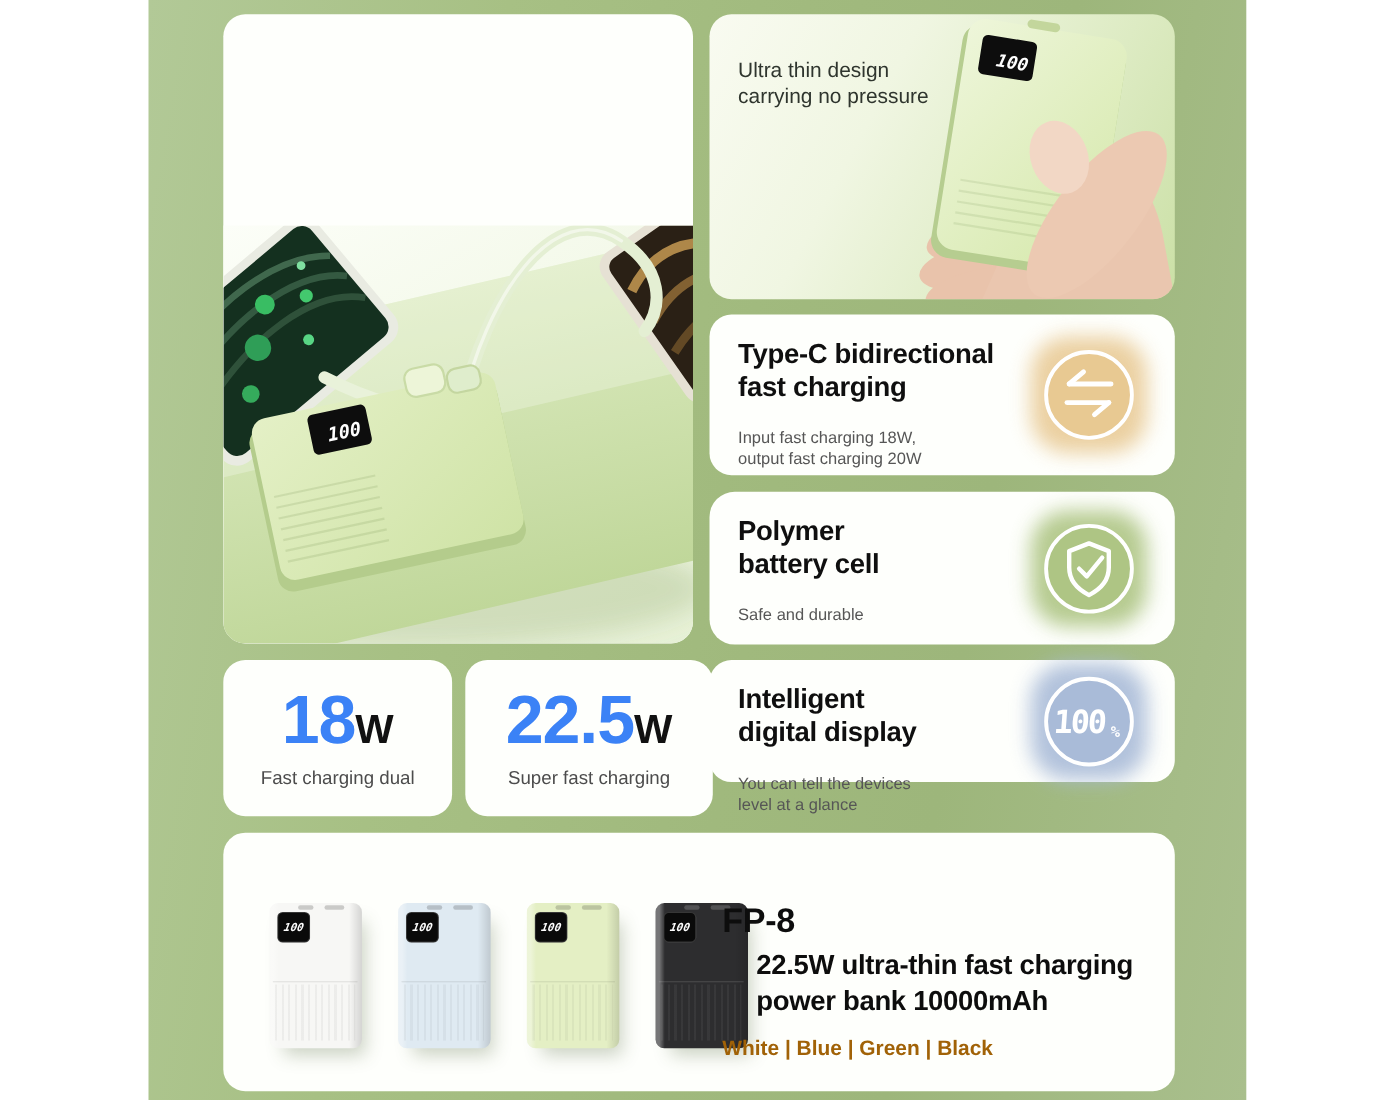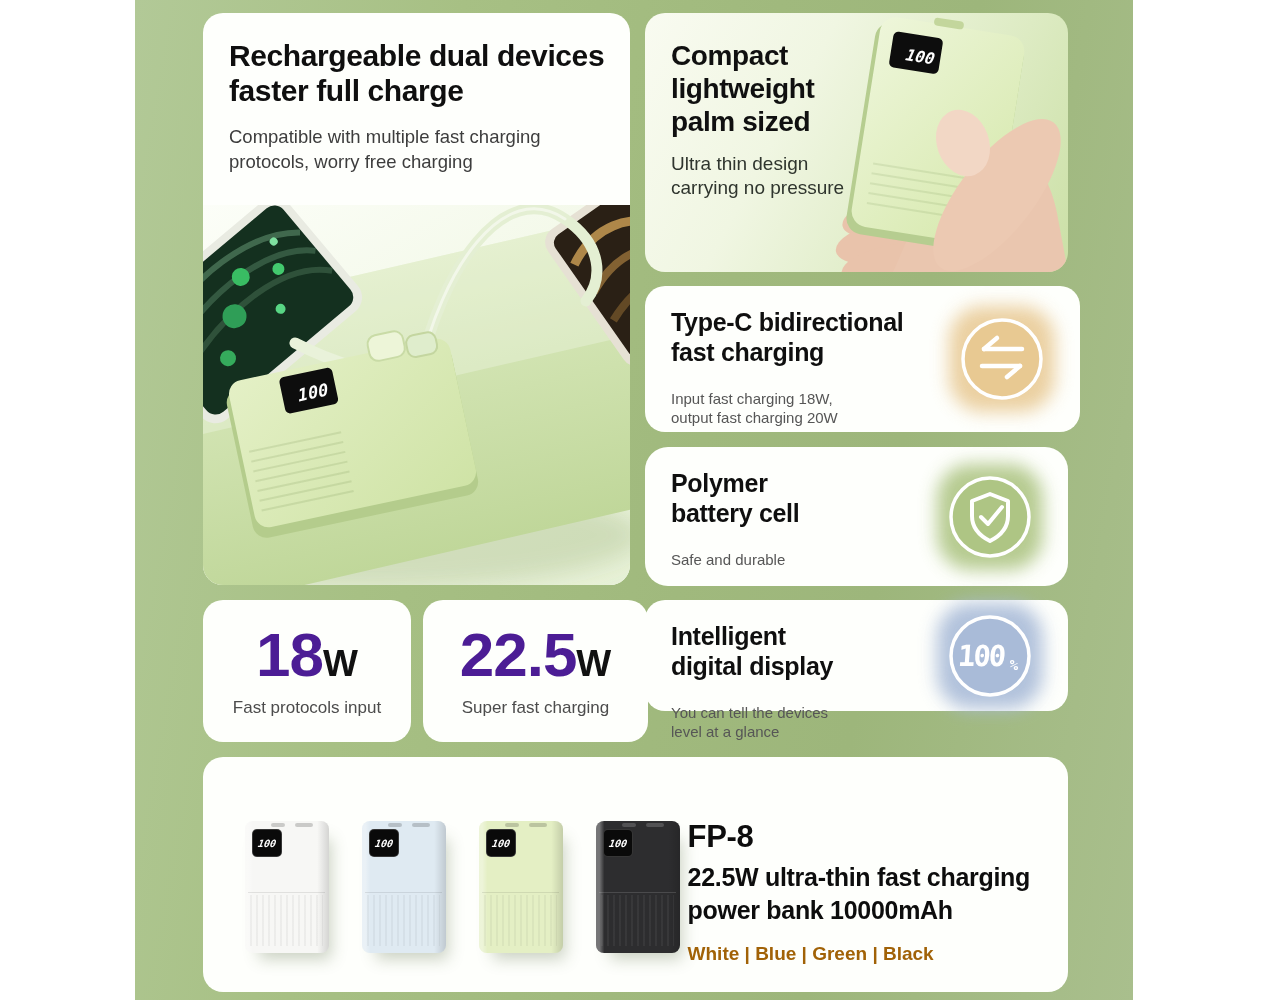--- a/index.html
+++ b/index.html
@@ -21,35 +21,35 @@
   
   .compact-card{left:510px;top:13px;width:423px;height:259px;overflow:hidden;
     background:linear-gradient(118deg,#f9fbf1 0%,#f0f6e2 35%,#ddebc3 70%,#cbe0a6 100%);}
   .compact-scene{position:absolute;inset:0;z-index:1;}
   .compact-text{position:absolute;left:26px;top:26px;z-index:2;}
   .compact-title{font-size:28px;line-height:1.18;font-weight:700;color:#101010;letter-spacing:-0.4px;margin:0;}
   .compact-sub{font-size:19px;line-height:1.25;color:#2f352e;margin-top:14px;}
 
   
   .feature-card{left:510px;width:423px;}
-  .fc-typec{top:286px;height:146px;padding-left:12px;}
+  .fc-typec{top:286px;height:146px;}
   .fc-polymer{top:447px;height:139px;border-radius:23px;}
   .fc-display{top:600px;height:111px;}
   .feature-text{position:absolute;left:26px;top:22px;right:150px;}
   .feature-title{font-size:25px;line-height:1.18;font-weight:700;color:#0f0f0f;letter-spacing:-0.3px;margin:0;}
   .feature-sub{font-size:15px;line-height:1.28;color:#565656;margin-top:22px;}
   .icon-box{position:absolute;right:22px;top:50%;transform:translateY(-50%);width:112px;height:112px;}
   .icon-glow{position:absolute;inset:3px;border-radius:34px;filter:blur(9px);opacity:.9;}
   .icon-box svg{position:relative;display:block;}
 
   
   .stat-card{top:600px;height:142px;display:flex;flex-direction:column;align-items:center;justify-content:center;gap:12px;}
   .stat-1{left:68px;width:208px;}
   .stat-2{left:288px;width:225px;}
-  .stat-value{font-size:62px;font-weight:600;color:#4c1d95;letter-spacing:-1px;line-height:1;}
+  .stat-value{font-size:62px;font-weight:600;color:#3b82f6;letter-spacing:-1px;line-height:1;}
   .stat-unit{font-size:37px;font-weight:600;color:#111;}
   .stat-label{font-size:17px;color:#4c4c4c;}
 
   
   .product-card{left:68px;top:757px;width:865px;height:235px;}
   .banks{position:absolute;left:42px;top:64px;display:flex;gap:33px;}
   .bank{position:relative;width:84px;height:132px;border-radius:8px;
     box-shadow:8px 12px 16px -6px rgba(70,90,45,.28);}
   .bank-white{background:#f7f7f5;}
   .bank-blue{background:#dfeaf2;}
@@ -63,35 +63,29 @@
   .bank .seam{position:absolute;top:54%;left:4%;right:5%;height:1px;background:rgba(0,0,0,.09);}
   .bank-black .seam{background:rgba(255,255,255,.14);}
   .bank .ridges{position:absolute;left:6%;right:7%;top:56%;bottom:5%;
     background:repeating-linear-gradient(90deg,rgba(0,0,0,.045) 0 2px,transparent 2px 6px);}
   .bank-black .ridges{background:repeating-linear-gradient(90deg,rgba(255,255,255,.05) 0 2px,transparent 2px 6px);}
   .chip{position:absolute;top:8px;left:7px;width:28px;height:26px;background:#0a0a0a;border-radius:5px;
     display:flex;align-items:center;justify-content:center;border:1px solid rgba(255,255,255,.18);}
   .chip span{color:#fff;font:italic 700 10px "DejaVu Sans Mono",monospace;transform:skewX(-10deg);}
   .product-text{position:absolute;right:38px;top:62px;}
   .product-model{font-size:31px;font-weight:700;color:#0d0d0d;letter-spacing:-0.3px;}
-  .product-title{font-size:25px;font-weight:700;color:#0d0d0d;line-height:1.3;letter-spacing:-0.3px;margin-top:6px;}
+  .product-title{font-size:25px;font-weight:700;color:#0d0d0d;line-height:1.3;letter-spacing:-0.3px;margin-top:6px;margin-left:31px;}
   .product-colors{font-size:19px;font-weight:600;color:#a16207;margin-top:17px;}
 </style>
 </head>
 <body>
 
 <div class="panel">
 
   <div class="card hero-card">
-    <div class="hero-text">
-      <h1 class="hero-title pre">Rechargeable dual devices
-faster full charge</h1>
-      <div class="hero-sub pre">Compatible with multiple fast charging
-protocols, worry free charging</div>
-    </div>
     <div class="hero-photo">
       <svg width="427" height="380" viewBox="0 0 427 380">
         <defs>
           <linearGradient id="matG" x1="0" y1="0" x2="0" y2="1">
             <stop offset="0" stop-color="#dcebc0"></stop>
               <stop offset="1" stop-color="#c0d79a"></stop>
           </linearGradient>
           <linearGradient id="bankG" x1="0" y1="0" x2="1" y2="1">
             <stop offset="0" stop-color="#e4f0c6"></stop>
               <stop offset="1" stop-color="#cfe3a6"></stop>
@@ -190,23 +184,20 @@
         <text x="-33" y="-65" text-anchor="middle" font-family="DejaVu Sans Mono, monospace" font-style="italic" font-weight="700" font-size="16" fill="#ffffff" transform="skewX(-4)">100</text>
         <rect x="-20" y="-112" width="30" height="8" rx="4" fill="#c3d69c"></rect>
       </g>
 
       <g>
         <ellipse cx="352" cy="182" rx="92" ry="37" transform="rotate(-52 352 182)" fill="#ecc9b2"></ellipse>
         <ellipse cx="318" cy="130" rx="26" ry="34" transform="rotate(-20 318 130)" fill="#f2d7c5"></ellipse>
       </g>
     </svg>
     <div class="compact-text">
-      <h2 class="compact-title pre">Compact
-lightweight
-palm sized</h2>
       <div class="compact-sub pre">Ultra thin design
 carrying no pressure</div>
     </div>
   </div>
 
   <div class="card feature-card fc-typec">
     <div class="feature-text">
       <h3 class="feature-title pre">Type-C bidirectional
 fast charging</h3>
       <div class="feature-sub pre">Input fast charging 18W,
@@ -257,21 +248,21 @@
         <text x="51" y="66" text-anchor="middle" font-family="DejaVu Sans Mono, monospace" font-weight="700" font-size="29" letter-spacing="-2" fill="#ffffff" transform="skewX(-4)">100</text>
         <text x="80" y="70" text-anchor="middle" font-family="DejaVu Sans Mono, monospace" font-weight="700" font-size="14" fill="#ffffff">%</text>
       </svg>
     </div>
   </div>
 
   <div class="card stat-card stat-1">
     <div>
       <span class="stat-value">18</span><span class="stat-unit">W</span>
     </div>
-    <div class="stat-label">Fast protocols input</div>
+    <div class="stat-label">Fast charging dual</div>
   </div>
 
   <div class="card stat-card stat-2">
     <div>
       <span class="stat-value">22.5</span><span class="stat-unit">W</span>
     </div>
     <div class="stat-label">Super fast charging</div>
   </div>
 
   <div class="card product-card">

